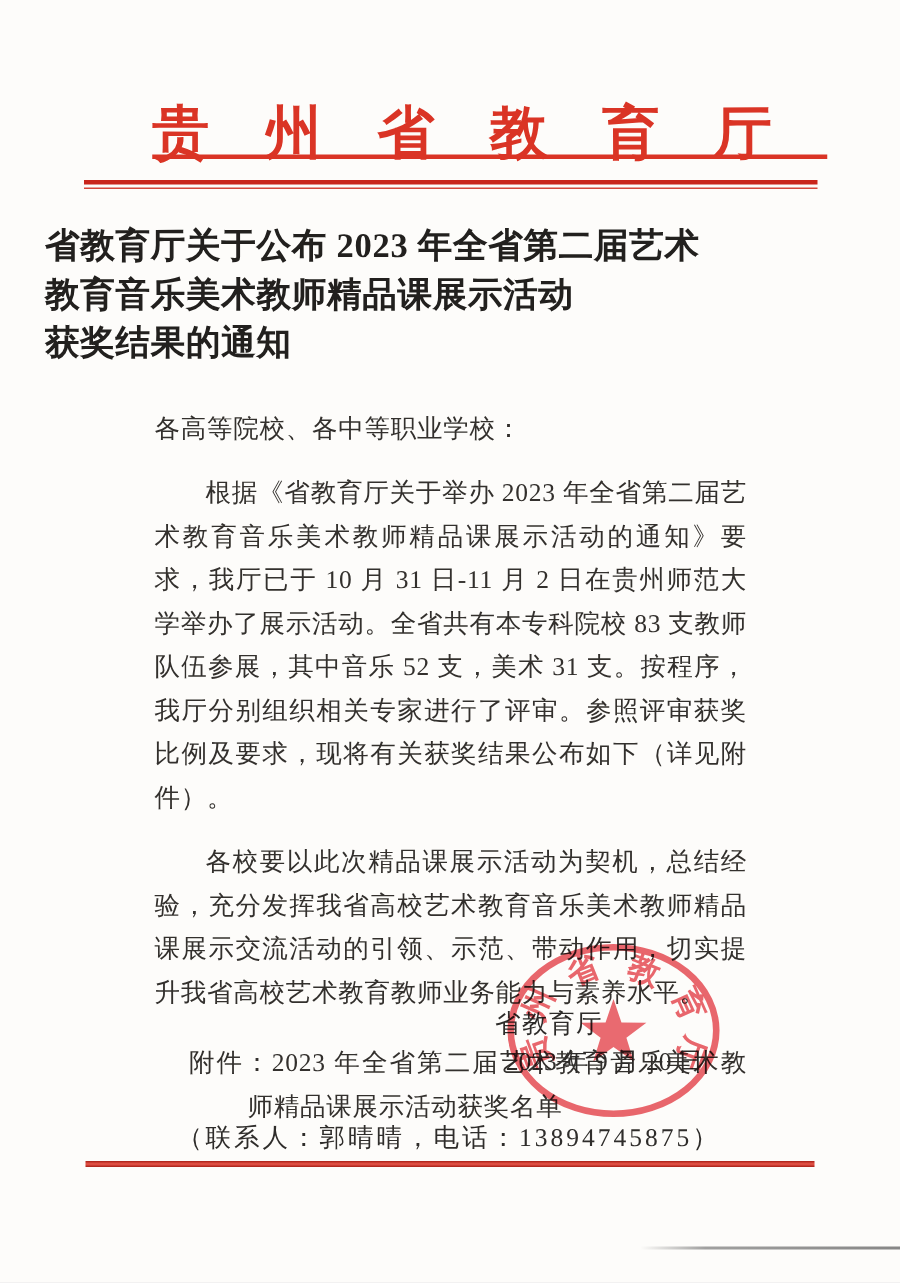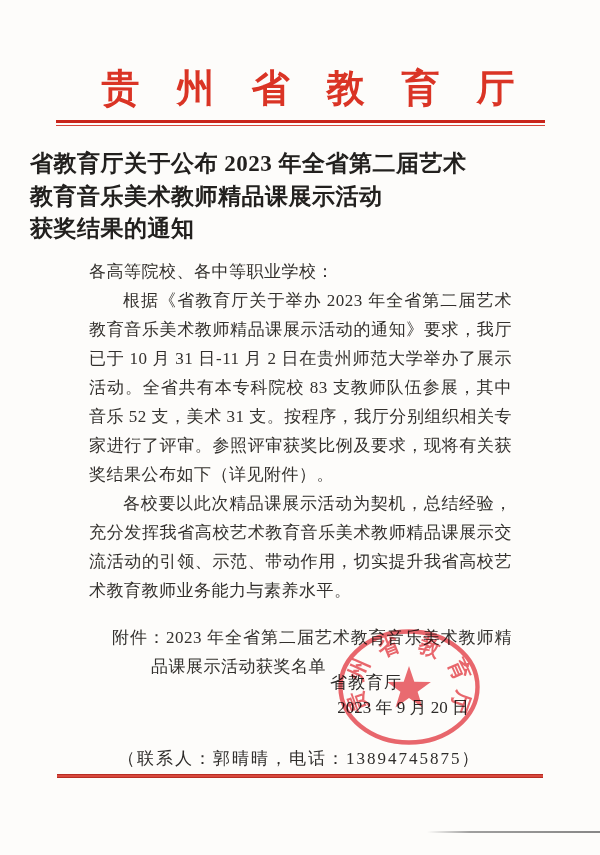--- a/index.html
+++ b/index.html
@@ -17,20 +17,21 @@
   .org-header {
     position: absolute;
     top: 63px; left: 11px; right: 0;
     text-align: center;
     color: #da3425;
     font-size: 38px;
     font-weight: bold;
     letter-spacing: 37px;
     padding-left: 42px;
     white-space: nowrap;
+    text-decoration: underline;
   }
   .header-rule {
     position: absolute;
     top: 120px; left: 56px; right: 55px;
     height: 2px;
     border-top: 3px solid #c9251b;
     border-bottom: 1px solid #d4463b;
   }
   
   .doc-title {
@@ -45,21 +46,21 @@
   }
   
   .doc-body {
     position: absolute;
     top: 257px; left: 89px; width: 423px;
     font-size: 17px;
     line-height: 29px;
     text-align: justify;
     letter-spacing: 0.5px;
   }
-  .doc-body p { margin: 0; }
+  .doc-body p { margin: 14px; }
   .doc-body .para { text-indent: 2em; }
   .attachment {
     margin-top: 18px !important;
     padding-left: 62px;
     text-indent: -39px;
   }
   
   .issuer {
     position: absolute;
     top: 671px; left: 330px; width: 130px;

